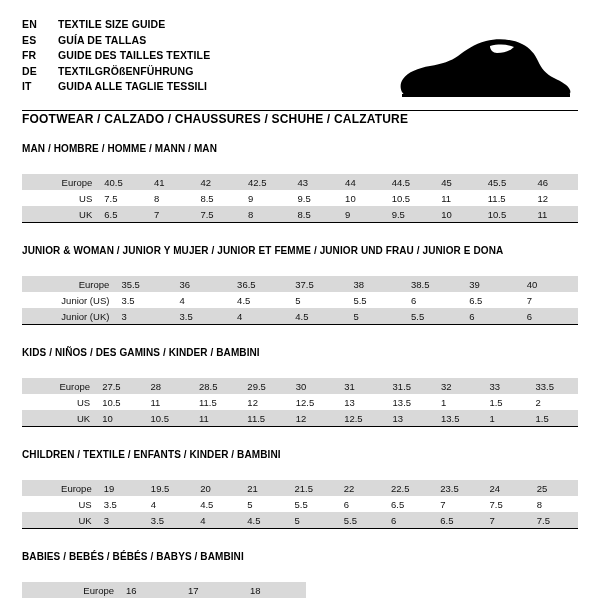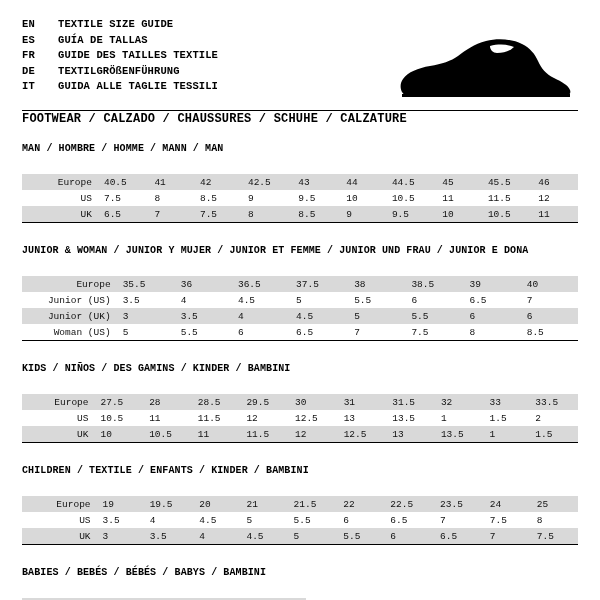--- a/index.html
+++ b/index.html
@@ -14,21 +14,20 @@
     color: #000000;
     position: relative;
     overflow: hidden;
   }
   .page {
     position: relative;
     width: 600px;
     height: 600px;
     box-sizing: border-box;
     padding: 18px 22px 0 22px;
-    font-family: Liberation Mono, monospace;
   }
 
   
   .header {
     position: relative;
     height: 92px;
   }
   .lang-table {
     border-collapse: collapse;
     font-size: 10.5px;
@@ -224,31 +223,20 @@
           <td class="rowlabel">Junior (UK)</td>
           <td class="val">3</td>
           <td class="val">3.5</td>
           <td class="val">4</td>
           <td class="val">4.5</td>
           <td class="val">5</td>
           <td class="val">5.5</td>
           <td class="val">6</td>
           <td class="val">6</td>
         </tr>
-        <tr class="plain">
-          <td class="rowlabel">Woman (US)</td>
-          <td class="val">5</td>
-          <td class="val">5.5</td>
-          <td class="val">6</td>
-          <td class="val">6.5</td>
-          <td class="val">7</td>
-          <td class="val">7.5</td>
-          <td class="val">8</td>
-          <td class="val">8.5</td>
-        </tr>
       </tbody>
     </table>
   </div>
 
   <div class="divider"></div>
 
   <div class="section">
     <div class="section-title">KIDS / NIÑOS / DES GAMINS / KINDER / BAMBINI</div>
     <table class="sizes">
       <tbody>

